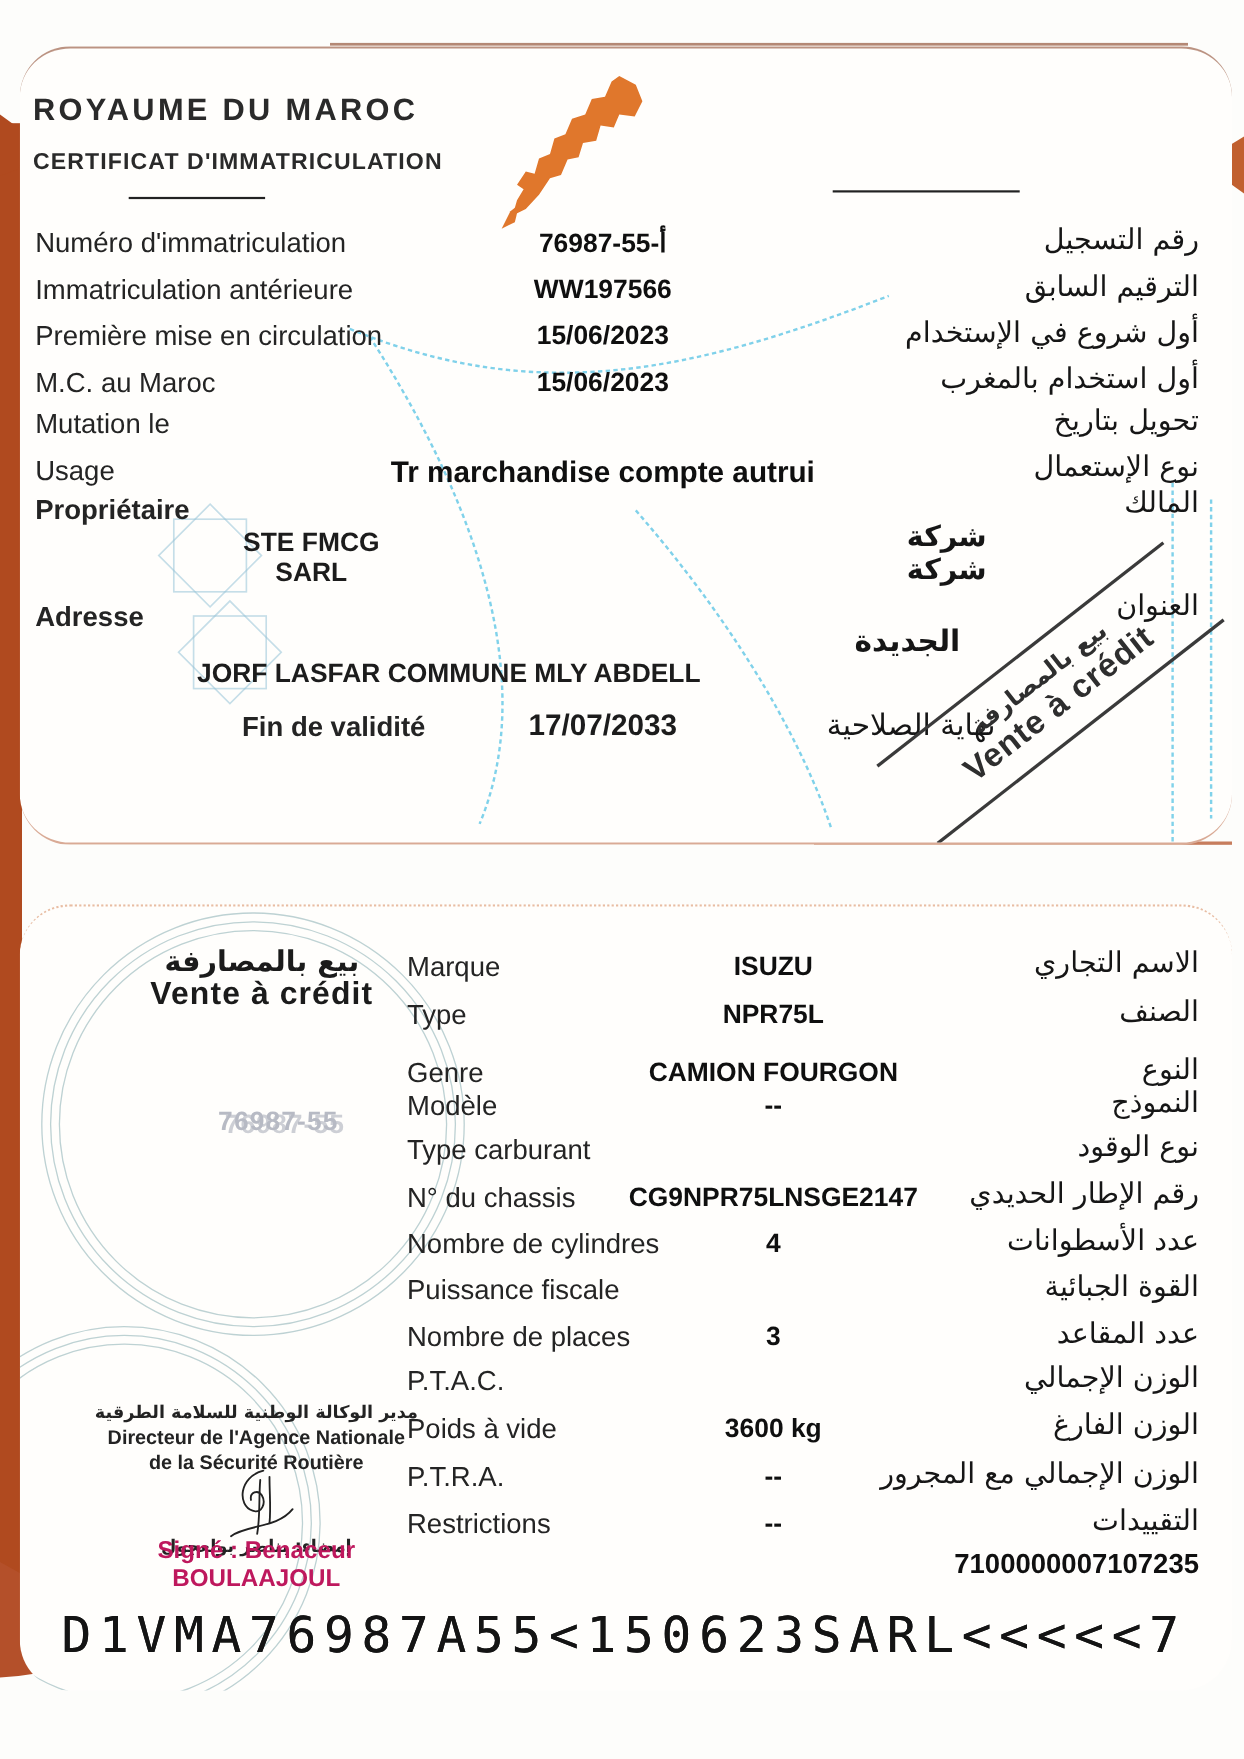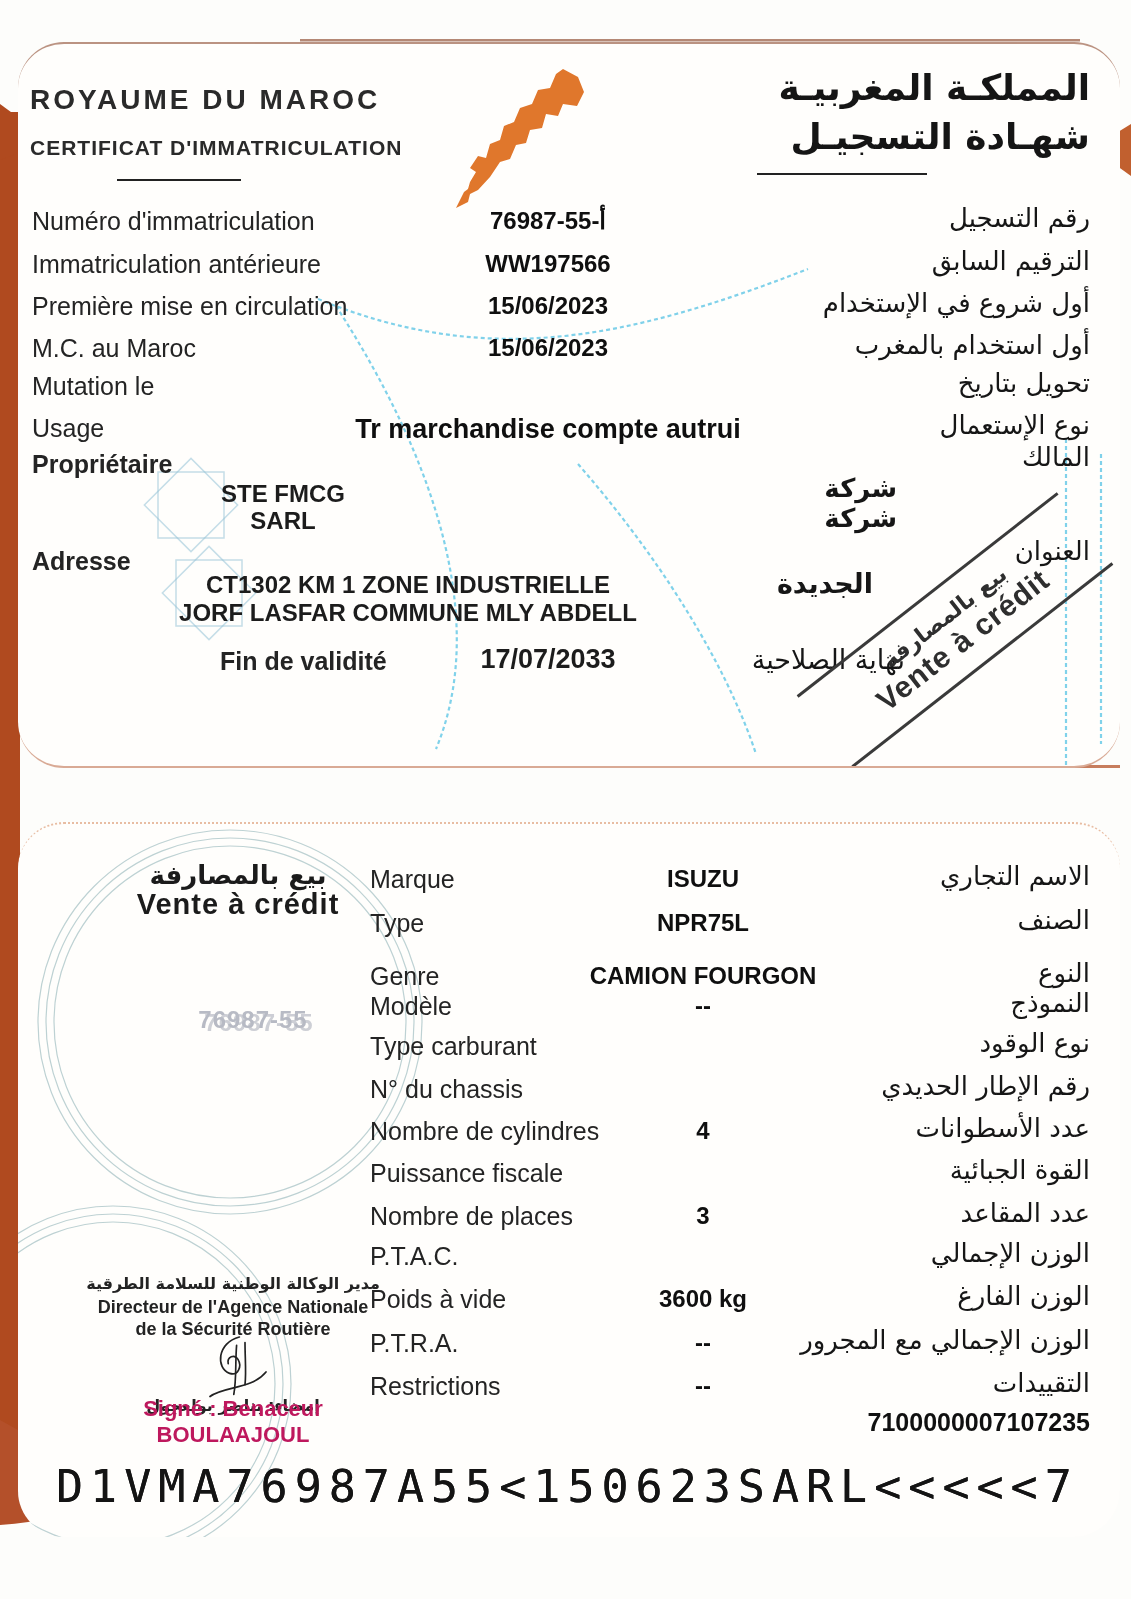--- a/index.html
+++ b/index.html
@@ -102,24 +102,20 @@
         <rect x="140" y="428" width="66" height="66" transform="rotate(45 173 461)"></rect>
         <rect x="158" y="516" width="66" height="66"></rect>
         <rect x="158" y="516" width="66" height="66" transform="rotate(45 191 549)"></rect>
       </g>
     </svg>
 
     <div class="abs fr-subtitle">CERTIFICAT D'IMMATRICULATION</div>
     <div class="abs fr-title">ROYAUME DU MAROC</div>
     <div class="abs fr-underline"></div>
 
-    <div class="abs ar-title" dir="rtl">
-      <div>المملكـة المغربيـة</div>
-      <div>شهـادة التسجيـل</div>
-    </div>
     <div class="abs ar-underline"></div>
 
     <div class="front-rows">
         <div class="row" style="top: 163px;">
           <span class="col-fr">Numéro d'immatriculation</span>
           <span class="col-val">76987-أ-55</span>
           <span class="col-ar" dir="rtl">رقم التسجيل</span>
         </div>
         <div class="row" style="top: 206px;">
           <span class="col-fr">Immatriculation antérieure</span>
@@ -150,21 +146,20 @@
 
     <div class="abs lbl" style="left:14px;top:406px;">Propriétaire</div>
     <div class="abs arlbl" style="right:30px;top:398px;font-size:26px;" dir="rtl">المالك</div>
     <div class="abs bold ctr" style="left:150px;width:230px;top:436px;font-size:24px;">STE FMCG</div>
     <div class="abs bold ctr" style="left:150px;width:230px;top:463px;font-size:24px;">SARL</div>
     <div class="abs arlbl bold" style="right:223px;top:429px;font-size:26px;" dir="rtl">شركة</div>
     <div class="abs arlbl bold" style="right:223px;top:459px;font-size:26px;" dir="rtl">شركة</div>
 
     <div class="abs lbl" style="left:14px;top:503px;">Adresse</div>
     <div class="abs arlbl" style="right:30px;top:492px;font-size:26px;" dir="rtl">العنوان</div>
-    <div class="abs bold ctr" style="left:60px;width:660px;top:527px;font-size:24px;">CT1302 KM 1 ZONE INDUSTRIELLE</div>
     <div class="abs bold ctr" style="left:60px;width:660px;top:555px;font-size:24px;">JORF LASFAR COMMUNE MLY ABDELL</div>
     <div class="abs arlbl bold" style="right:247px;top:524px;font-size:27px;" dir="rtl">الجديدة</div>
 
     <div class="abs lbl" style="left:202px;top:603px;">Fin de validité</div>
     <div class="abs bold ctr" style="left:340px;width:380px;top:600px;font-size:27px;">17/07/2033</div>
     <div class="abs arlbl" style="right:215px;top:600px;font-size:27px;" dir="rtl">نهاية الصلاحية</div>
 
     <div class="abs credit-stamp">
       <div class="ar" dir="rtl">بيع بالمصارفة</div>
       <div class="fr">Vente à crédit</div>
@@ -212,20 +207,21 @@
           <span class="col-fr">Modèle</span>
           <span class="col-val">--</span>
           <span class="col-ar" dir="rtl">النموذج</span>
         </div>
         <div class="row" style="top: 208px;">
           <span class="col-fr">Type carburant</span>
           <span class="col-ar" dir="rtl">نوع الوقود</span>
         </div>
         <div class="row" style="top: 251px;">
           <span class="col-fr">N° du chassis</span>
+          <span class="col-val">CG9NPR75LNSGE2147</span>
           <span class="col-ar" dir="rtl">رقم الإطار الحديدي</span>
         </div>
         <div class="row" style="top: 293px;">
           <span class="col-fr">Nombre de cylindres</span>
           <span class="col-val">4</span>
           <span class="col-ar" dir="rtl">عدد الأسطوانات</span>
         </div>
         <div class="row" style="top: 335px;">
           <span class="col-fr">Puissance fiscale</span>
           <span class="col-ar" dir="rtl">القوة الجبائية</span>

